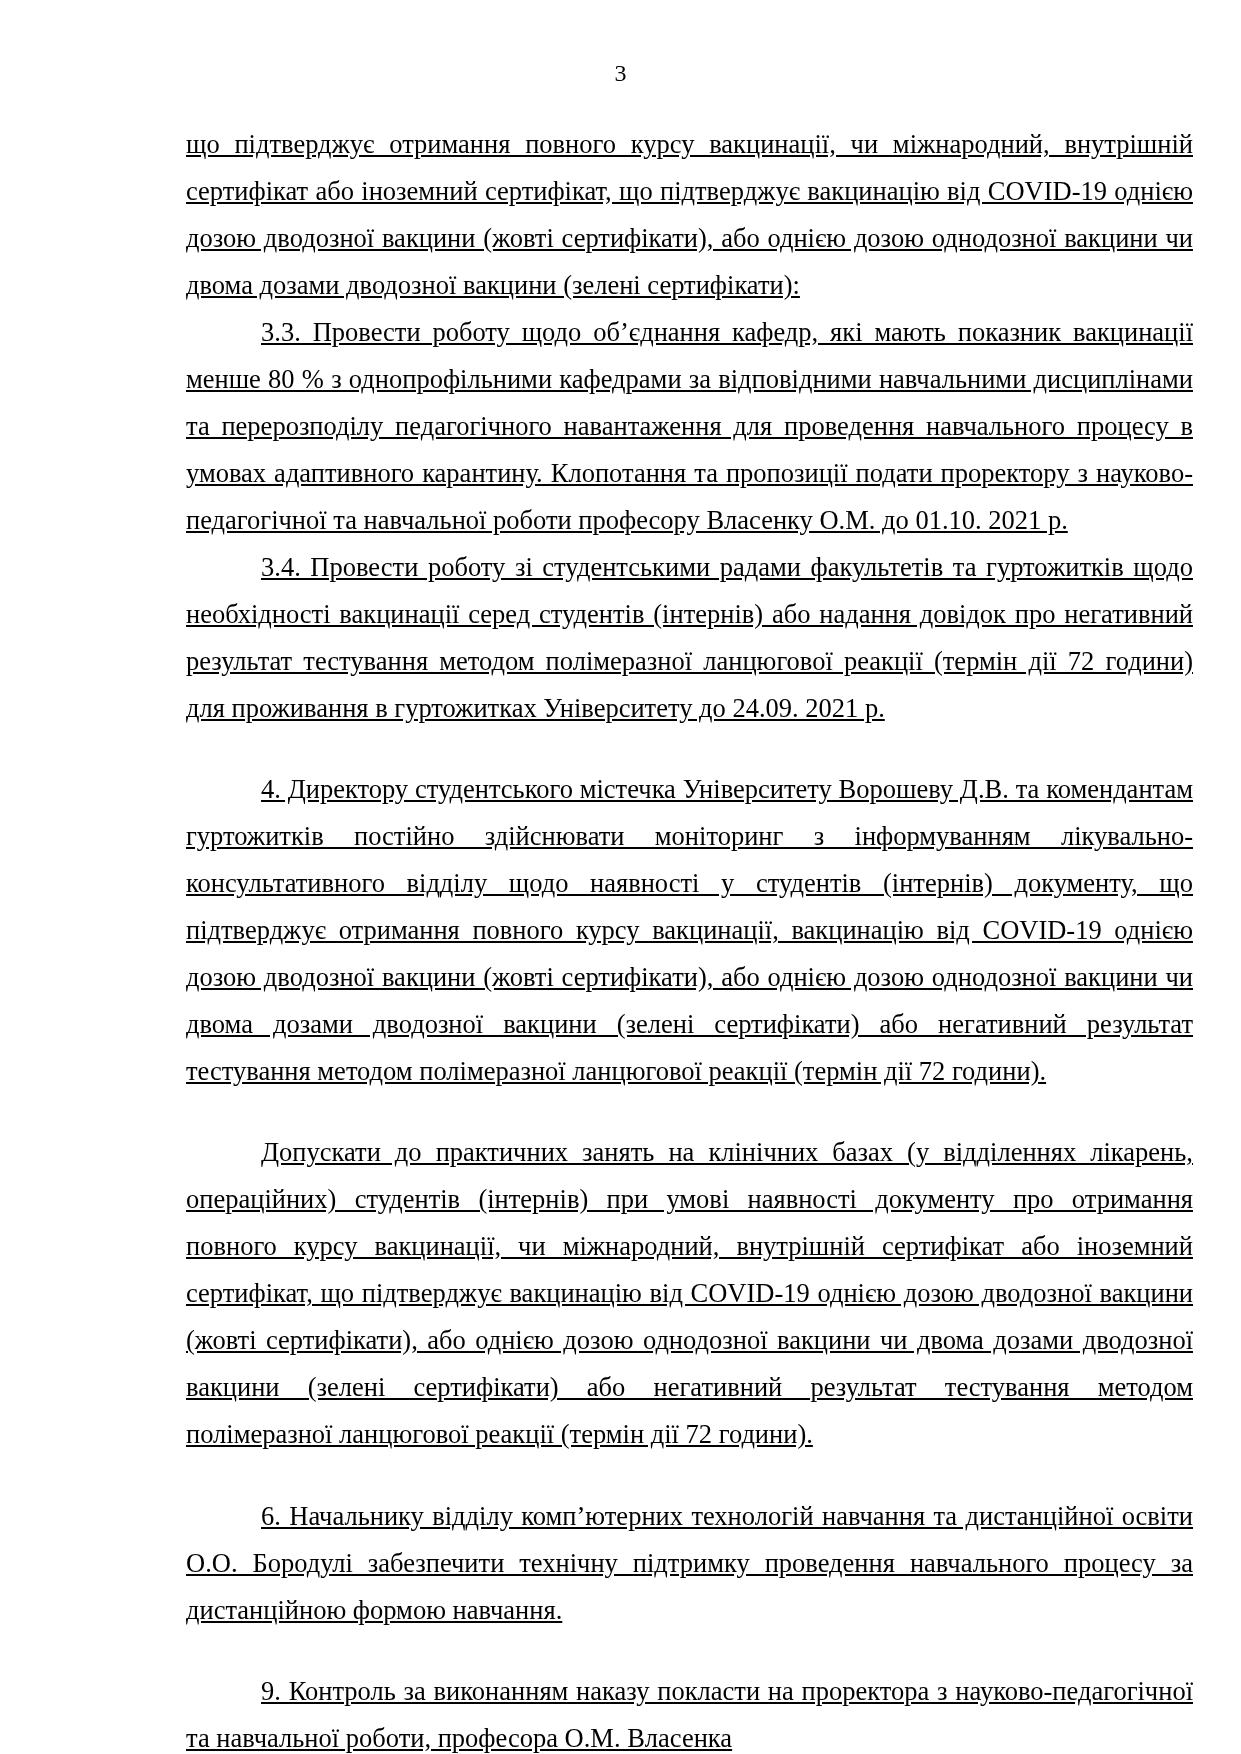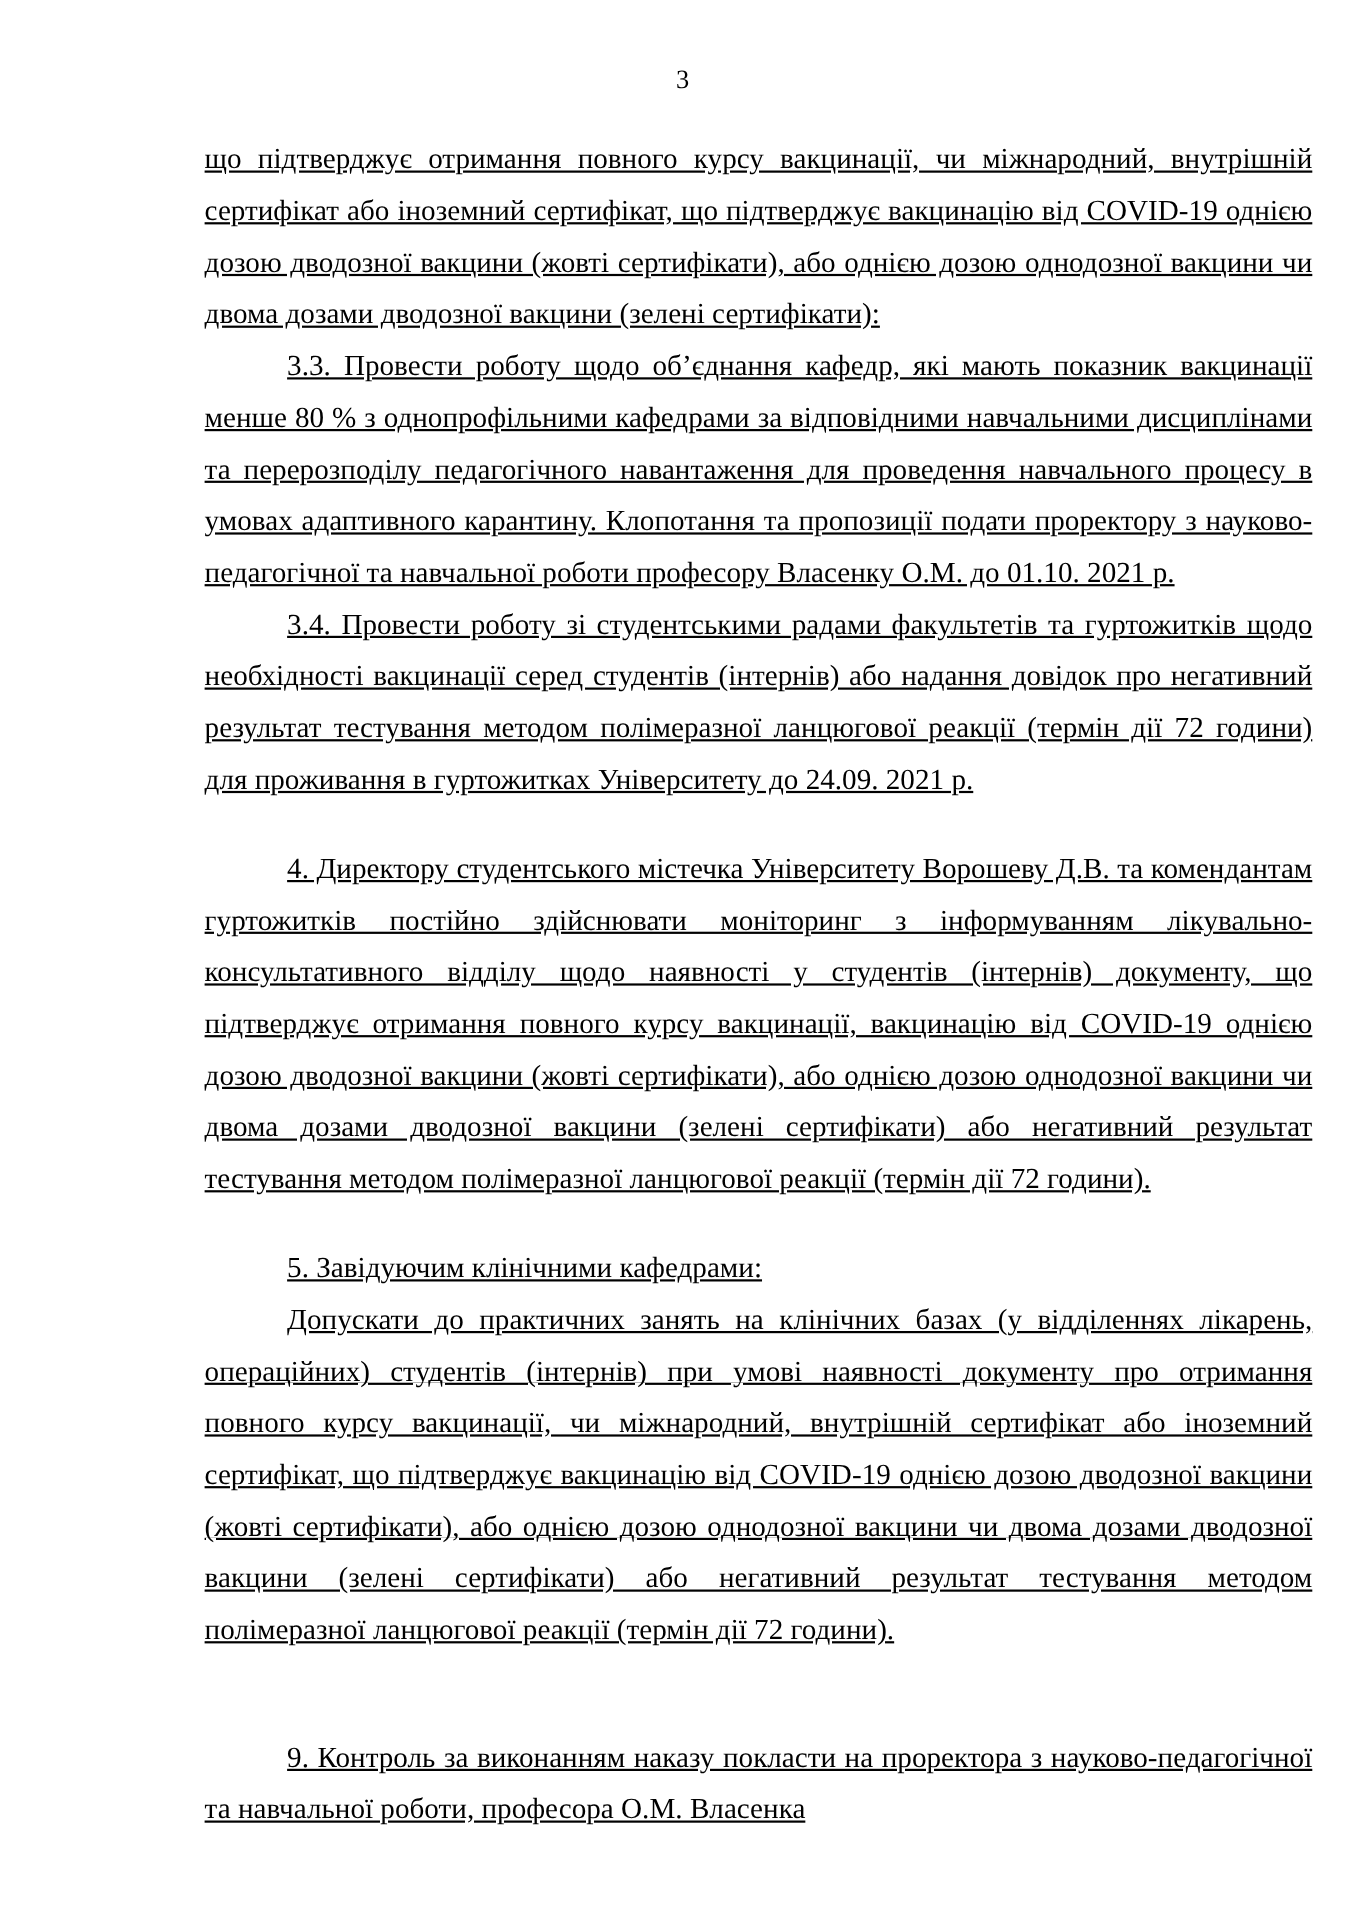--- a/index.html
+++ b/index.html
@@ -32,20 +32,20 @@
 <div class="page">
   <div class="page-number">3</div>
 
   <div class="body-text">
     <p class="para">що підтверджує отримання повного курсу вакцинації, чи міжнародний, внутрішній сертифікат або іноземний сертифікат, що підтверджує вакцинацію від COVID-19 однією дозою дводозної вакцини (жовті сертифікати), або однією дозою однодозної вакцини чи двома дозами дводозної вакцини (зелені сертифікати):</p>
     <p class="para indent">3.3. Провести роботу щодо об’єднання кафедр, які мають показник вакцинації менше 80 % з однопрофільними кафедрами за відповідними навчальними дисциплінами та перерозподілу педагогічного навантаження для проведення навчального процесу в умовах адаптивного карантину. Клопотання та пропозиції подати проректору з науково-педагогічної та навчальної роботи професору Власенку О.М. до 01.10. 2021 р.</p>
     <p class="para indent">3.4. Провести роботу зі студентськими радами факультетів та гуртожитків щодо необхідності вакцинації серед студентів (інтернів) або надання довідок про негативний результат тестування методом полімеразної ланцюгової реакції (термін дії 72 години) для проживання в гуртожитках Університету до 24.09. 2021 р.</p>
     <div class="gap"></div>
     <p class="para indent">4. Директору студентського містечка Університету Ворошеву Д.В. та комендантам гуртожитків постійно здійснювати моніторинг з інформуванням лікувально-консультативного відділу щодо наявності у студентів (інтернів) документу, що підтверджує отримання повного курсу вакцинації, вакцинацію від COVID-19 однією дозою дводозної вакцини (жовті сертифікати), або однією дозою однодозної вакцини чи двома дозами дводозної вакцини (зелені сертифікати) або негативний результат тестування методом полімеразної ланцюгової реакції (термін дії 72 години).</p>
     <div class="gap"></div>
-    <p class="para indent">5. Завідуючим клінічними кафедрами:</p>
     <p class="para indent">Допускати до практичних занять на клінічних базах (у відділеннях лікарень, операційних) студентів (інтернів) при умові наявності документу про отримання повного курсу вакцинації, чи міжнародний, внутрішній сертифікат або іноземний сертифікат, що підтверджує вакцинацію від COVID-19 однією дозою дводозної вакцини (жовті сертифікати), або однією дозою однодозної вакцини чи двома дозами дводозної вакцини (зелені сертифікати) або негативний результат тестування методом полімеразної ланцюгової реакції (термін дії 72 години).</p>
     <div class="gap"></div>
+    <p class="para indent">6. Начальнику відділу комп’ютерних технологій навчання та дистанційної освіти О.О. Бородулі забезпечити технічну підтримку проведення навчального процесу за дистанційною формою навчання.</p>
     <div class="gap"></div>
     <p class="para indent">9. Контроль за виконанням наказу покласти на проректора з науково-педагогічної та навчальної роботи, професора О.М. Власенка</p>
   </div>
 
 </div>
 
 </body></html>

